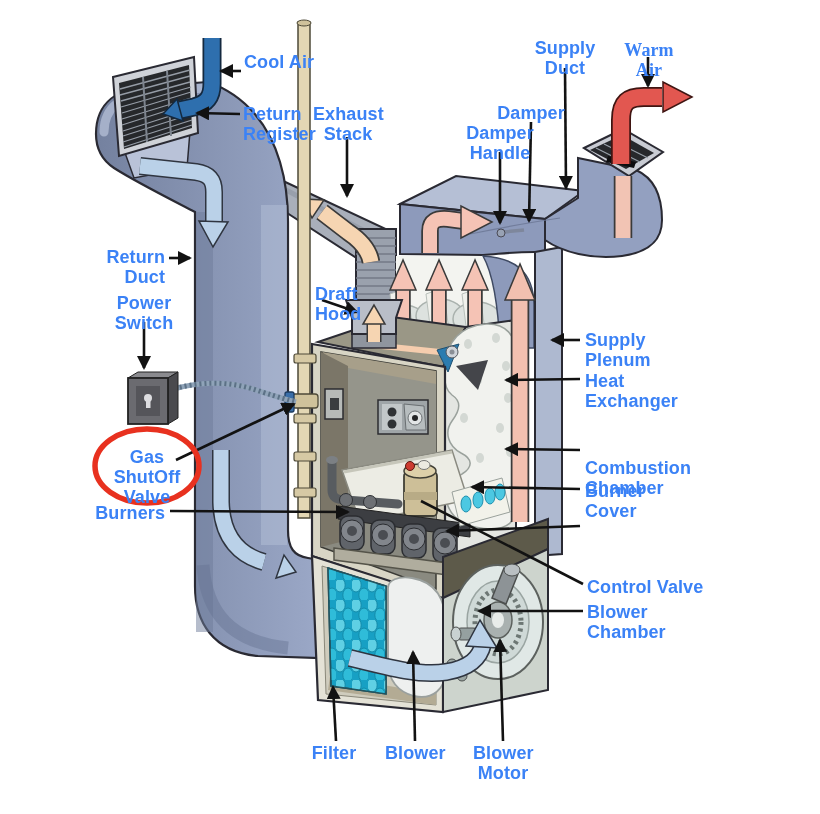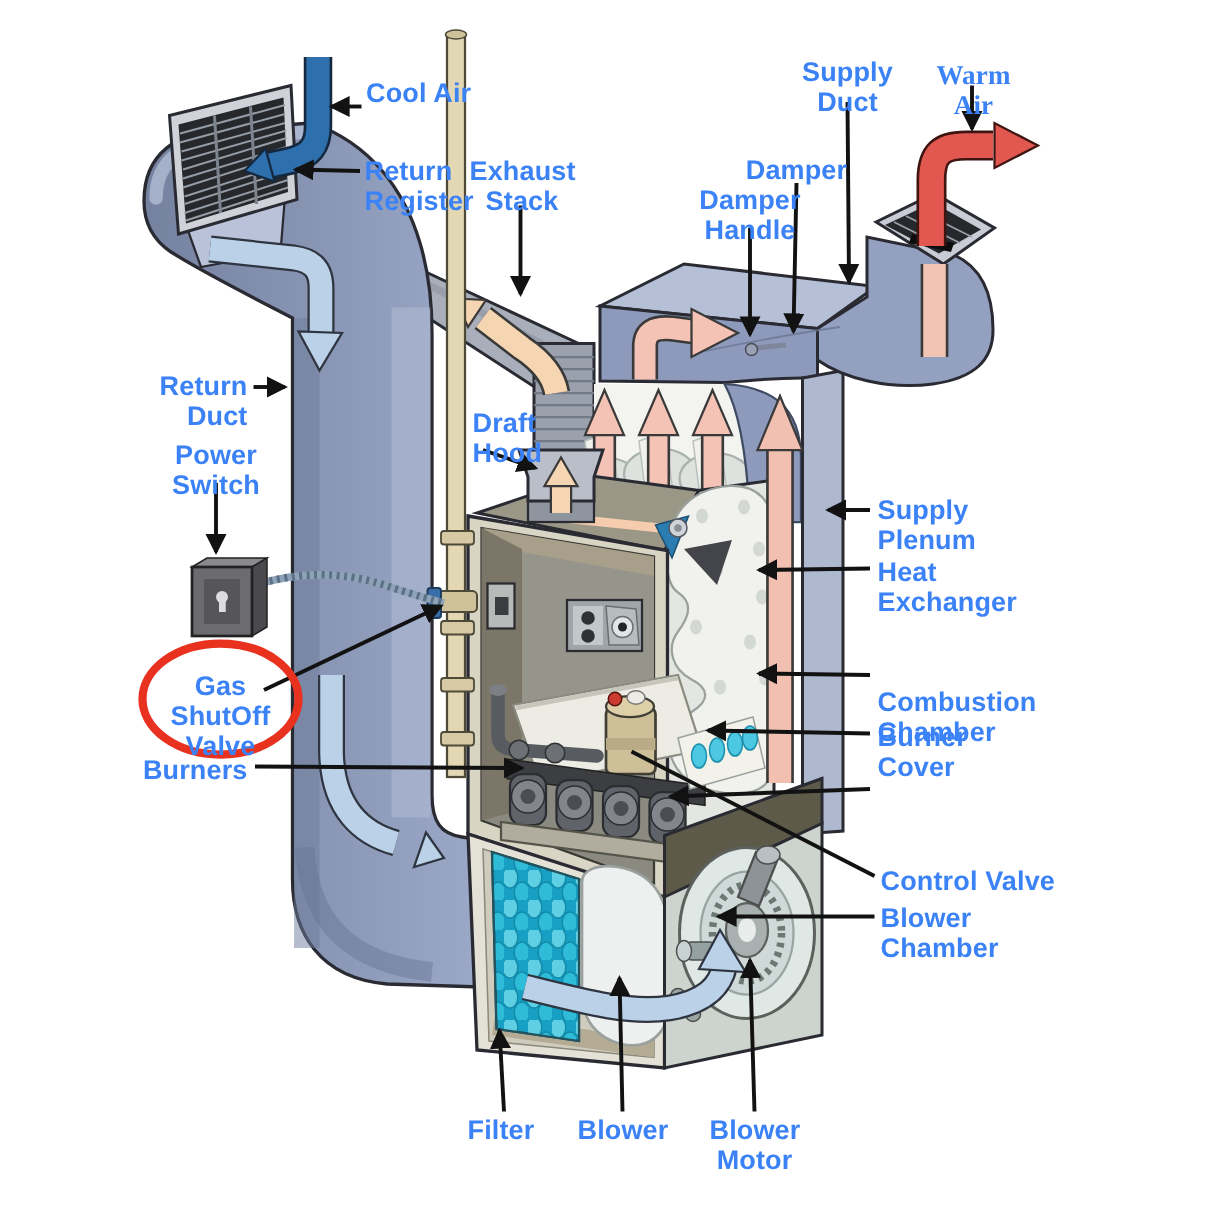--- a/index.html
+++ b/index.html
@@ -341,21 +341,21 @@
   <div class="lbl ctr" style="left:313px;top:104px;width:70px;">Exhaust
 Stack</div>
   <div class="lbl ctr" style="left:530px;top:38px;width:70px;">Supply
 Duct</div>
   <div class="lbl ctr" style="left:613px;top:40px;width:72px;font-family:Liberation Serif, serif;">Warm Air</div>
   <div class="lbl ctr" style="left:496px;top:103px;width:70px;">Damper</div>
   <div class="lbl ctr" style="left:464px;top:123px;width:72px;">Damper
 Handle</div>
   <div class="lbl rgt" style="left:103px;top:247px;width:62px;">Return
 Duct</div>
-  <div class="lbl" style="left:315px;top:272px;">Draft
+  <div class="lbl" style="left:315px;top:284px;">Draft
 Hood</div>
   <div class="lbl ctr" style="left:109px;top:293px;width:70px;">Power
 Switch</div>
   <div class="lbl" style="left:585px;top:330px;">Supply
 Plenum</div>
   <div class="lbl" style="left:585px;top:371px;">Heat
 Exchanger</div>
   <div class="lbl ctr" style="left:107px;top:447px;width:80px;">Gas
 ShutOff
 Valve</div>

